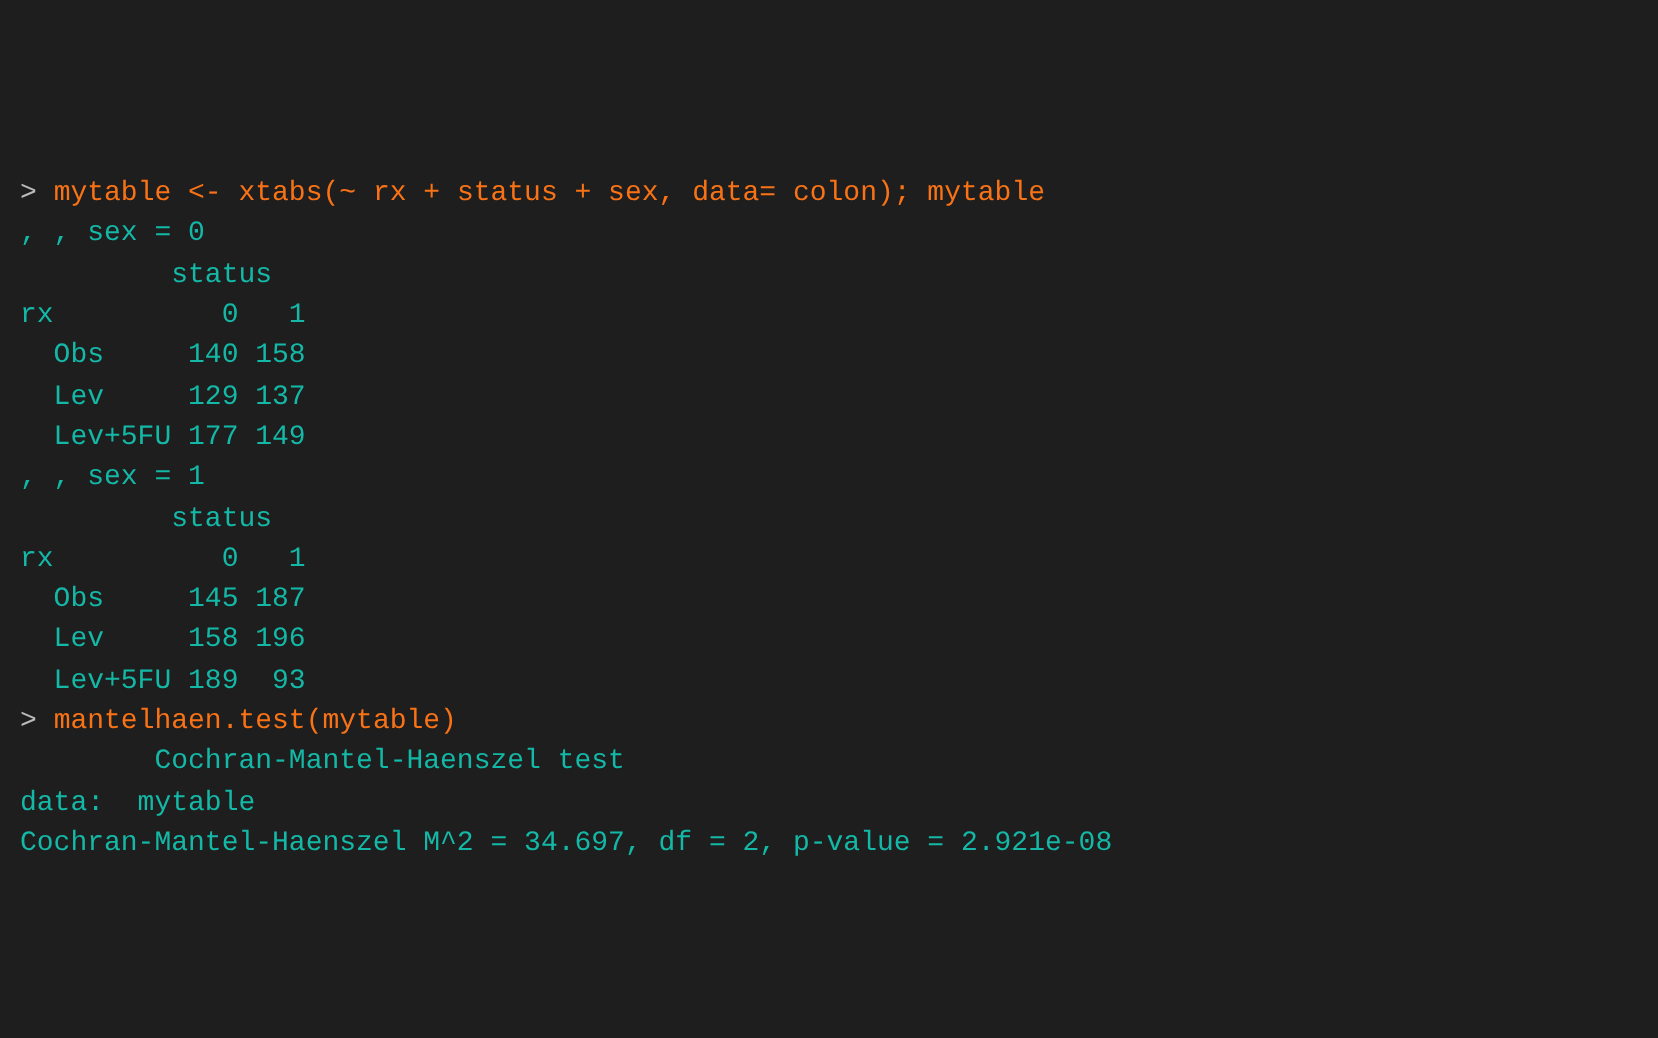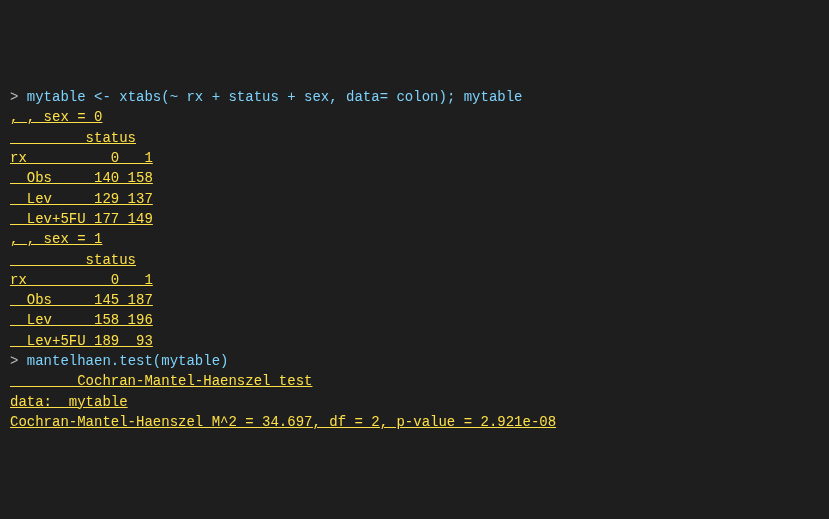--- a/index.html
+++ b/index.html
@@ -13,25 +13,24 @@
       white-space: pre;
       width: 829px;
       height: 519px;
       box-sizing: border-box;
       overflow: hidden;
     }
     .prompt {
       color: #bbbbbb;
     }
     .input {
-      color: #7dd3fc;
+      color: #f97316;
     }
     .output {
-      color: #fde047;
-      text-decoration: underline;
+      color: #14b8a6;
     }
     .line {
       display: block;
     }
   </style>
 </head>
 <body>
 
 
 

